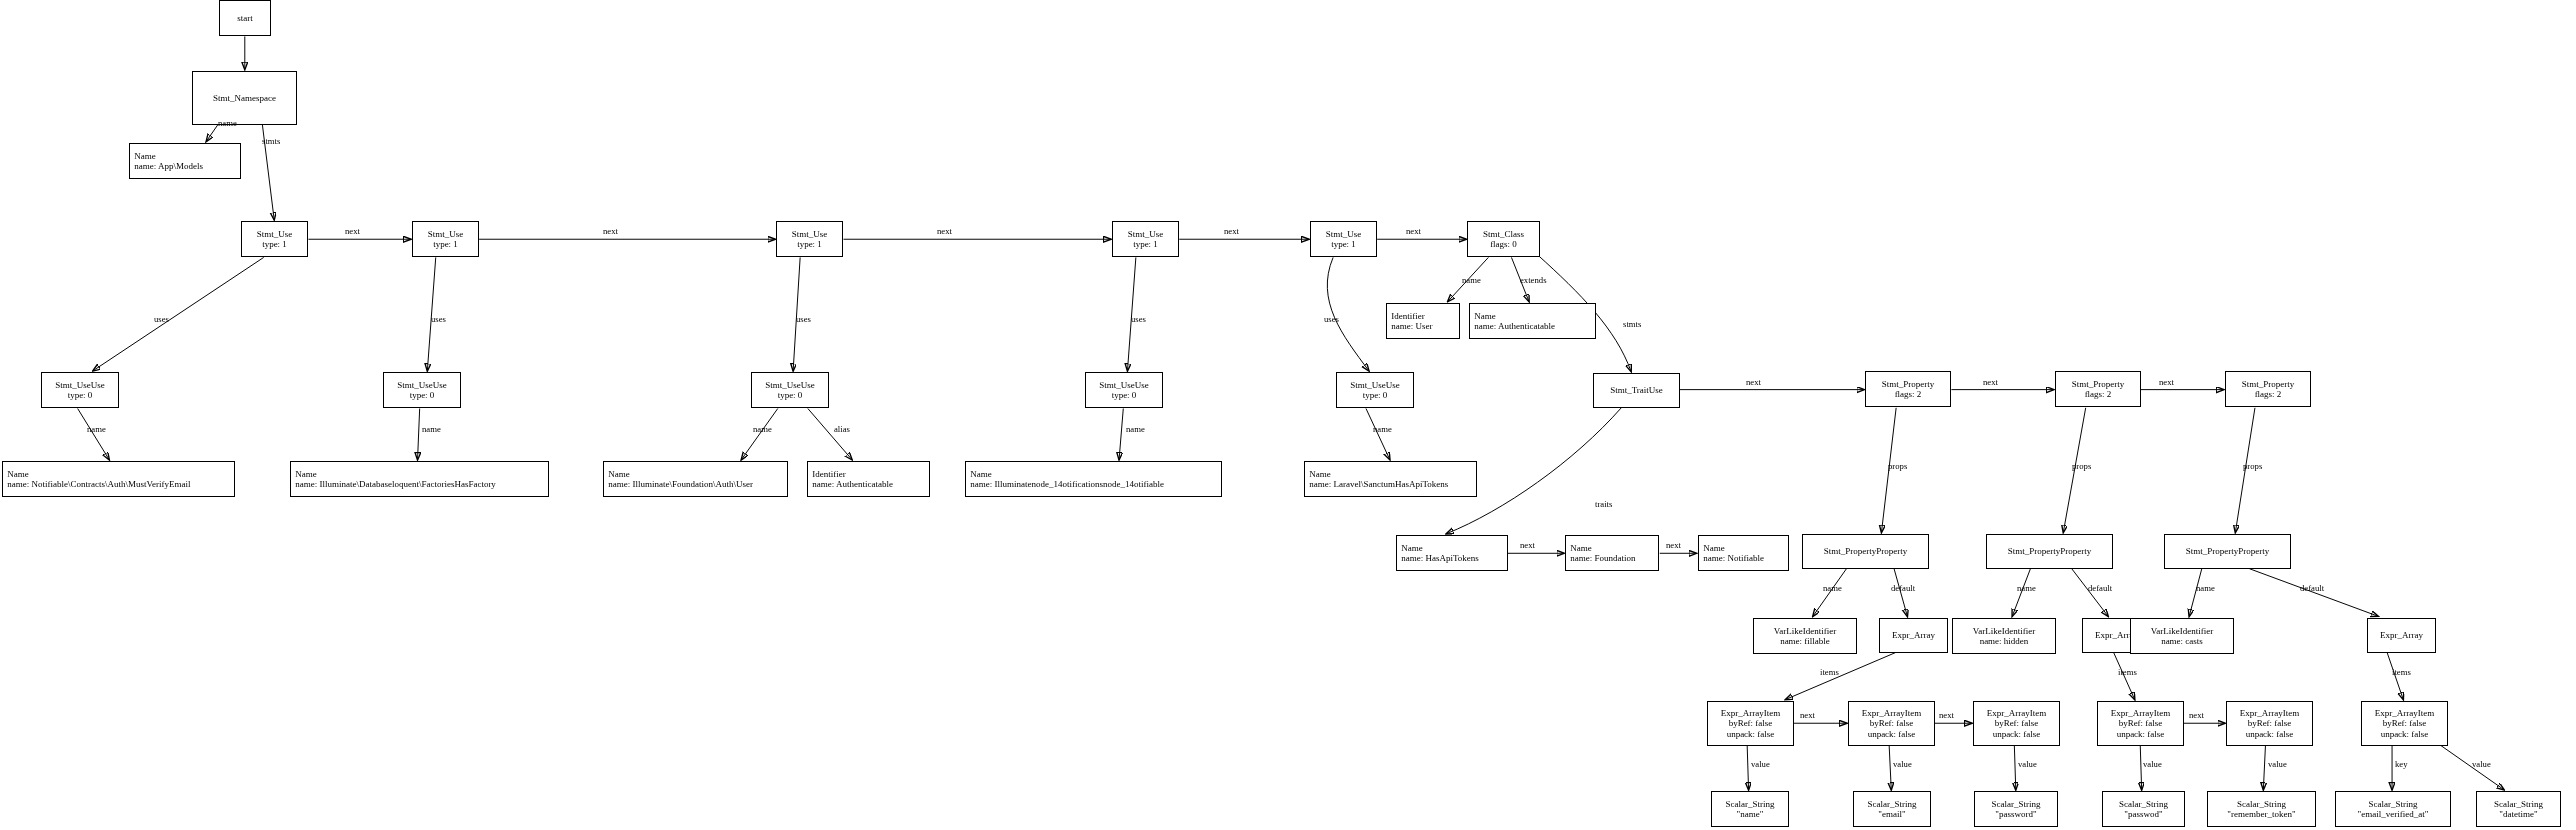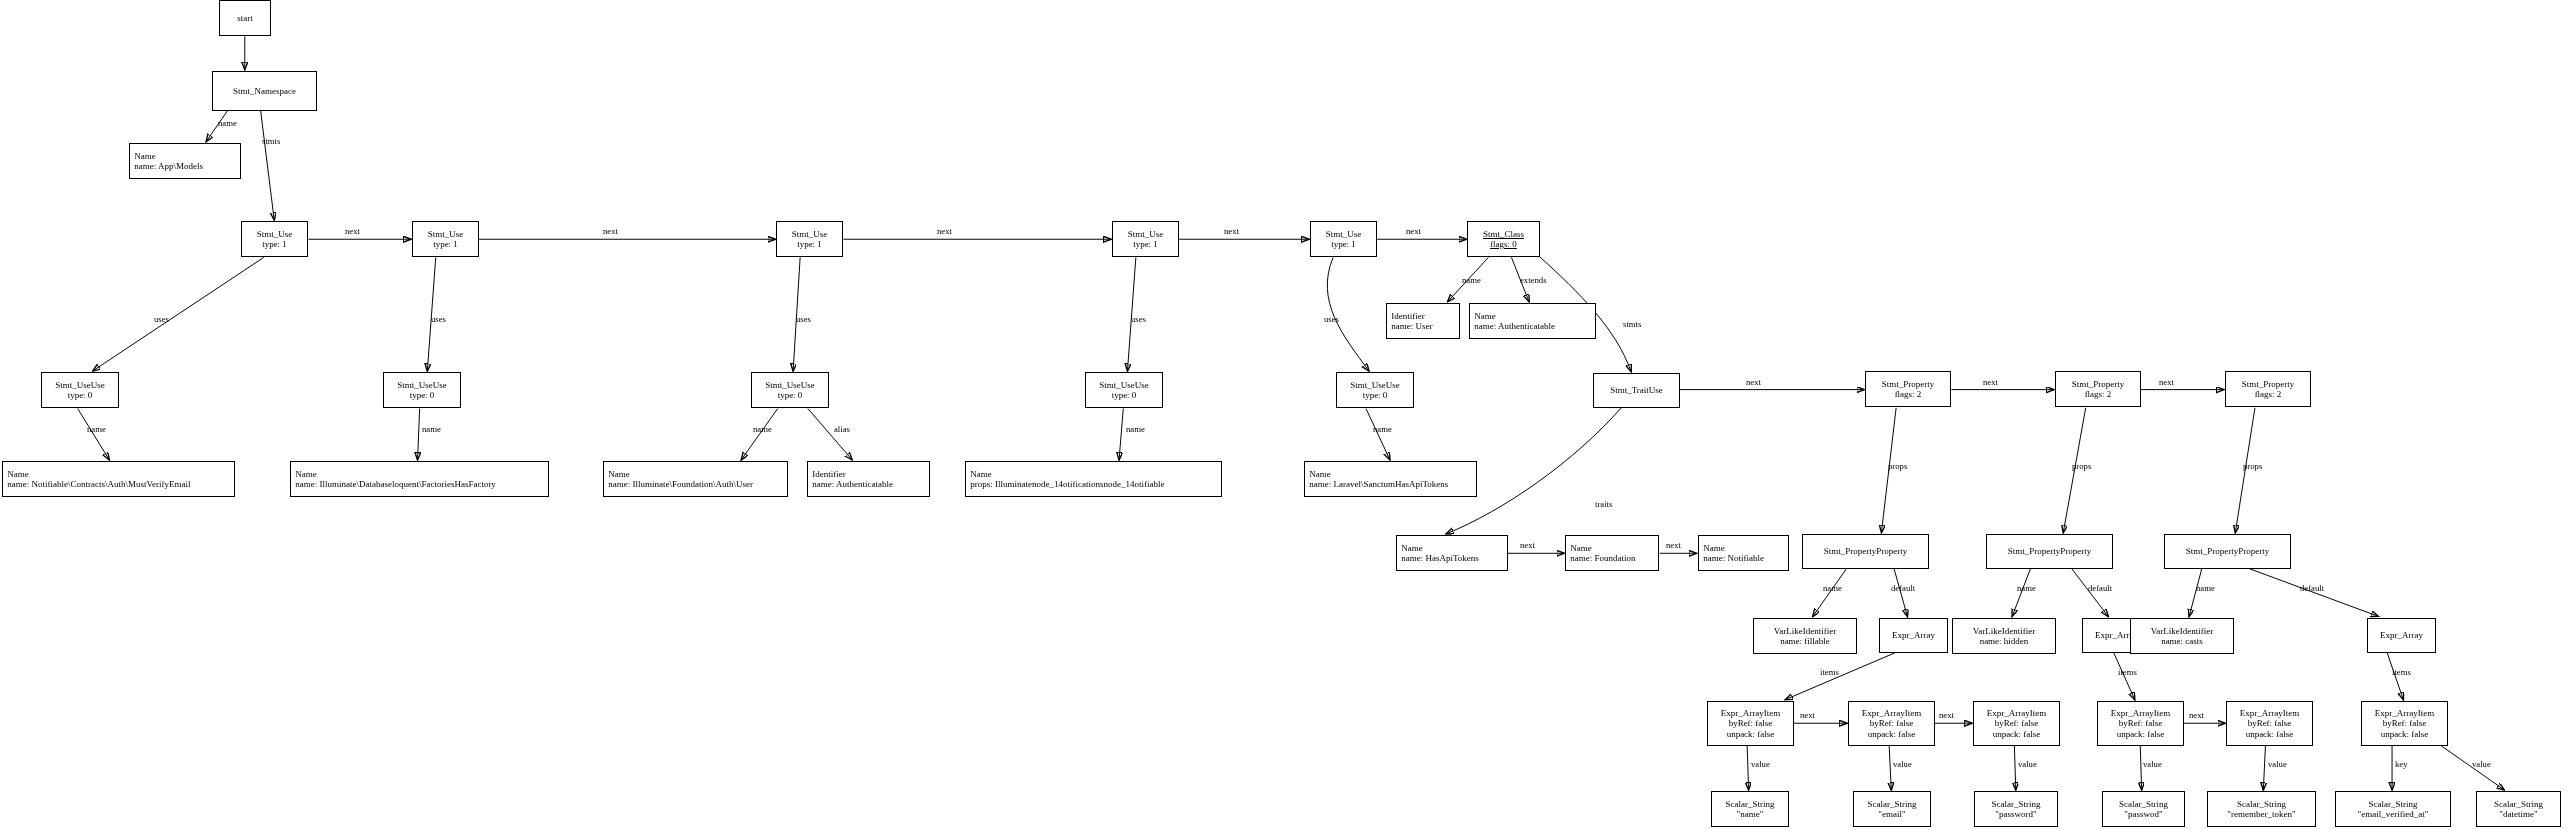--- a/index.html
+++ b/index.html
@@ -113,21 +113,21 @@
         <path d="M3060,1066 L3062,1129" marker-end="url(#arrow)"></path>
         <path d="M3239,1066 L3236,1129" marker-end="url(#arrow)"></path>
         <path d="M3420,1066 L3420,1129" marker-end="url(#arrow)"></path>
         <path d="M3490,1066 L3580,1129" marker-end="url(#arrow)"></path>
       </g>
   </svg>
   <div id="nodes-layer">
       <div class="node" style="left: 219px; top: 0px; width: 52px; height: 36px;">
         <span class="ln">start</span>
       </div>
-      <div class="node" style="left: 192px; top: 71px; width: 105px; height: 40px; margin-left: 20px;">
+      <div class="node" style="left: 192px; top: 71px; width: 105px; height: 54px;">
         <span class="ln">Stmt_Namespace</span>
       </div>
       <div class="node leftish" style="left: 129px; top: 143px; width: 112px; height: 36px;">
         <span class="ln">Name</span>
         <span class="ln">name: App\Models</span>
       </div>
       <div class="node" style="left: 241px; top: 221px; width: 67px; height: 36px;">
         <span class="ln">Stmt_Use</span>
         <span class="ln">type: 1</span>
       </div>
@@ -140,21 +140,21 @@
         <span class="ln">type: 1</span>
       </div>
       <div class="node" style="left: 1112px; top: 221px; width: 67px; height: 36px;">
         <span class="ln">Stmt_Use</span>
         <span class="ln">type: 1</span>
       </div>
       <div class="node" style="left: 1310px; top: 221px; width: 67px; height: 36px;">
         <span class="ln">Stmt_Use</span>
         <span class="ln">type: 1</span>
       </div>
-      <div class="node" style="left: 1467px; top: 221px; width: 73px; height: 36px; text-decoration: underline;">
+      <div class="node" style="left: 1467px; top: 221px; width: 73px; height: 36px;">
         <span class="ln">Stmt_Class</span>
         <span class="ln">flags: 0</span>
       </div>
       <div class="node" style="left: 41px; top: 372px; width: 78px; height: 36px;">
         <span class="ln">Stmt_UseUse</span>
         <span class="ln">type: 0</span>
       </div>
       <div class="node" style="left: 383px; top: 372px; width: 78px; height: 36px;">
         <span class="ln">Stmt_UseUse</span>
         <span class="ln">type: 0</span>
@@ -182,21 +182,21 @@
       <div class="node leftish" style="left: 603px; top: 461px; width: 185px; height: 36px;">
         <span class="ln">Name</span>
         <span class="ln">name: Illuminate\Foundation\Auth\User</span>
       </div>
       <div class="node leftish" style="left: 807px; top: 461px; width: 123px; height: 36px;">
         <span class="ln">Identifier</span>
         <span class="ln">name: Authenticatable</span>
       </div>
       <div class="node leftish" style="left: 965px; top: 461px; width: 257px; height: 36px;">
         <span class="ln">Name</span>
-        <span class="ln">props: Illuminatenode_14otificationsnode_14otifiable</span>
+        <span class="ln">name: Illuminatenode_14otificationsnode_14otifiable</span>
       </div>
       <div class="node leftish" style="left: 1304px; top: 461px; width: 173px; height: 36px;">
         <span class="ln">Name</span>
         <span class="ln">name: Laravel\SanctumHasApiTokens</span>
       </div>
       <div class="node leftish" style="left: 1386px; top: 303px; width: 74px; height: 36px;">
         <span class="ln">Identifier</span>
         <span class="ln">name: User</span>
       </div>
       <div class="node leftish" style="left: 1469px; top: 303px; width: 127px; height: 36px;">

